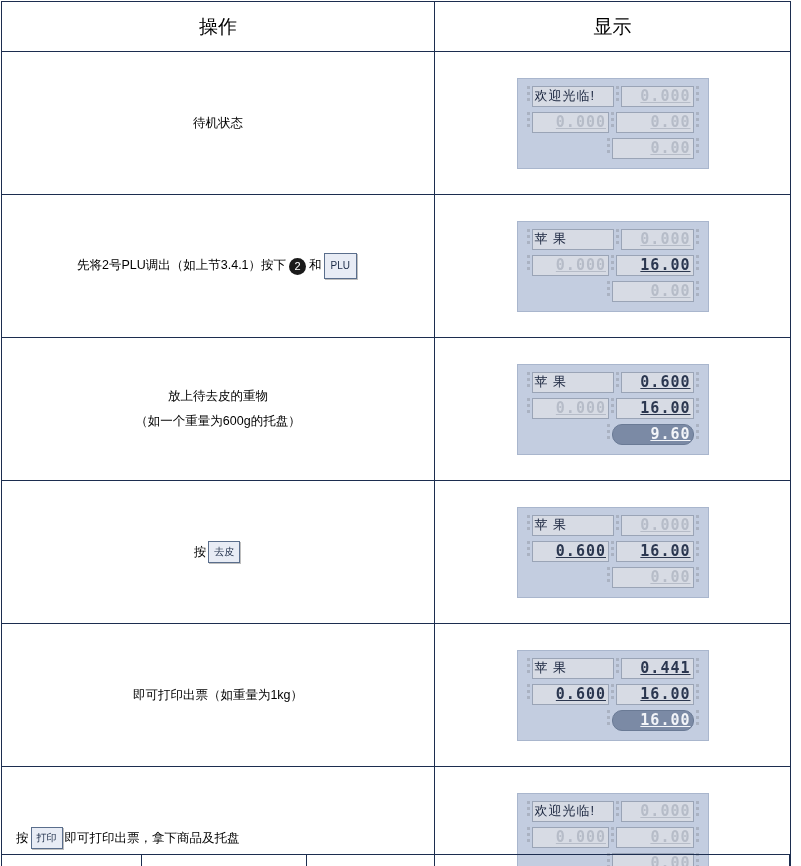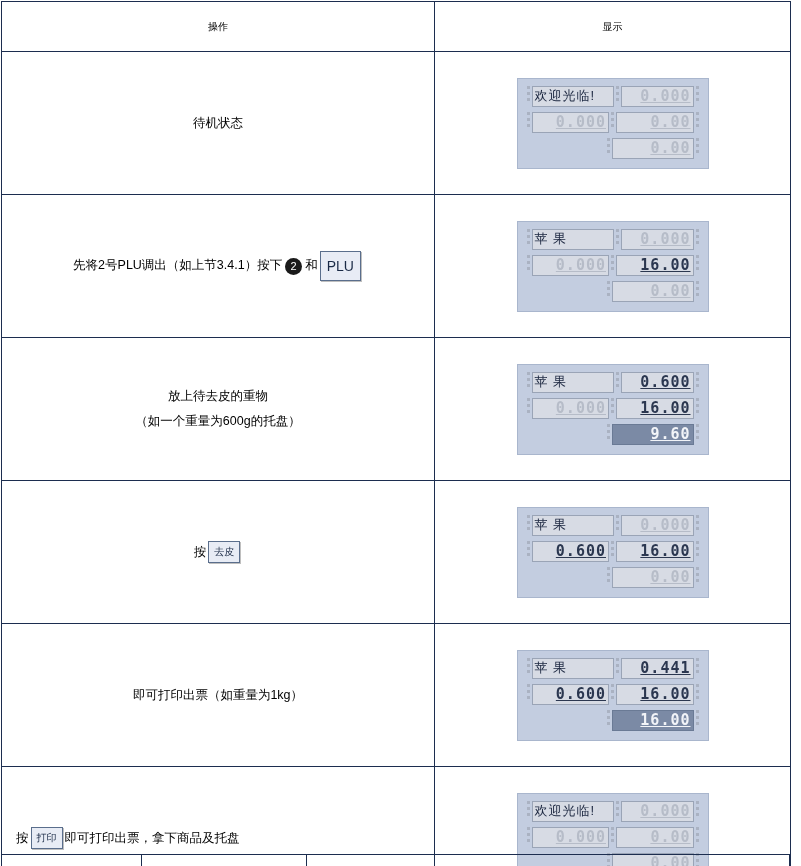--- a/index.html
+++ b/index.html
@@ -26,21 +26,21 @@
     border: 1px solid #1c2d4f;
     vertical-align: middle;
     padding: 0;
   }
   .col-op { width: 433px; }
   .col-disp { width: 356px; }
 
   .hdr {
     height: 50px;
     text-align: center;
-    font-size: 10px;
+    font-size: 19px;
     color: #000;
     font-weight: normal;
   }
   .op-cell {
     text-align: center;
     font-size: 12.5px;
     color: #000;
     line-height: 2.0;
     padding: 8px 14px;
   }
@@ -67,21 +67,21 @@
     font-size: 10px;
     line-height: 1;
     padding: 5px 5px;
     margin: 0 2px;
     vertical-align: middle;
     box-shadow: 1px 1px 0 rgba(0,0,0,0.25);
     min-width: 22px;
     text-align: center;
   }
   .keybtn.big {
-    font-size: 14px;
+    font-size: 10px;
     padding: 7px 6px;
   }
   .circnum {
     display: inline-block;
     width: 17px; height: 17px;
     border-radius: 50%;
     background: #1a1a1a;
     color: #fff;
     font-size: 11px;
     line-height: 17px;
@@ -140,20 +140,21 @@
     font-size: 15px;
     letter-spacing: 1px;
     text-decoration: underline;
   }
   .lcd-text.digits.off { color: #b6bcc8; }
   .lcd-text.digits.on  { color: #2b3750; }
   .lcd-text.digits.hl  { color: #f2f4f8; }
   .lcd.hl {
     background: #7b8aa5;
     border-color: #6a7a95;
+    border-radius: 10px;
   }
   
   .tick-col {
     display: flex;
     flex-direction: column;
     justify-content: space-between;
     height: 15px;
     margin: 0 2px;
   }
   .tick {

